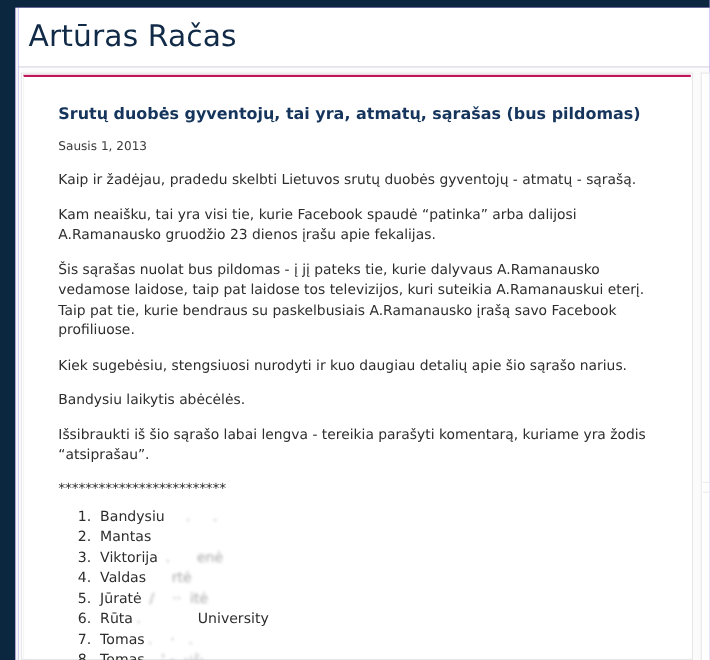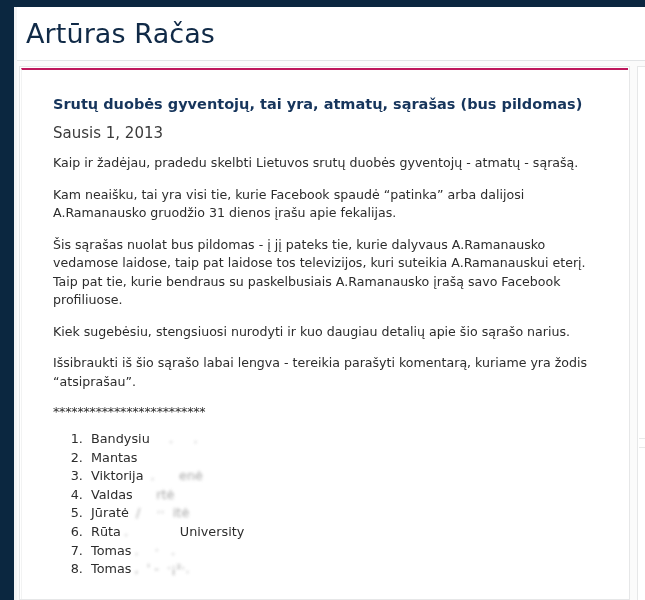--- a/index.html
+++ b/index.html
@@ -152,21 +152,21 @@
   }
   #post-title {
     font-size: 14.5px;
     font-weight: bold;
     color: #16355c;
     line-height: 18px;
     margin: 0 0 6px 0;
     white-space: nowrap;
   }
   #post-date {
-    font-size: 15px;
+    font-size: 11px;
     color: #3b3b3b;
     line-height: 16px;
     margin: 12px 0 13px 0;
   }
   .para {
     font-size: 12.6px;
     color: #2d2d2d;
     line-height: 18.5px;
     margin: 0 0 13px 0;
   }
@@ -226,23 +226,24 @@
 
     <div id="article-card">
       <div id="article-card-inner">
 
         <article id="post">
 
           <h2 id="post-title">Srutų duobės gyventojų, tai yra, atmatų, sąrašas (bus pildomas)</h2>
           <div id="post-date">Sausis 1, 2013</div>
 
           <p class="para">Kaip ir žadėjau, pradedu skelbti Lietuvos srutų duobės gyventojų  - atmatų - sąrašą.</p>
-          <p class="para">Kam neaišku, tai yra visi tie, kurie Facebook spaudė “patinka” arba dalijosi A.Ramanausko gruodžio 31 dienos įrašu apie fekalijas.</p>
+          <p class="para">Kam neaišku, tai yra visi tie, kurie Facebook spaudė “patinka” arba dalijosi A.Ramanausko gruodžio 23 dienos įrašu apie fekalijas.</p>
           <p class="para">Šis sąrašas nuolat bus pildomas - į jį pateks tie, kurie dalyvaus A.Ramanausko vedamose laidose, taip pat laidose tos televizijos, kuri suteikia A.Ramanauskui eterį. Taip pat tie, kurie bendraus su paskelbusiais A.Ramanausko įrašą savo Facebook profiliuose.</p>
           <p class="para">Kiek sugebėsiu, stengsiuosi nurodyti ir kuo daugiau detalių apie šio sąrašo narius.</p>
+          <p class="para">Bandysiu laikytis abėcėlės.</p>
           <p class="para">Išsibraukti iš šio sąrašo labai lengva - tereikia parašyti komentarą, kuriame yra žodis “atsiprašau”.</p>
 
           <p class="stars">*************************</p>
 
           <ol id="name-list">
               <li><span class="given">Bandysiu</span><span class="redacted">&nbsp;&nbsp;&nbsp;&nbsp;.&nbsp;&nbsp;&nbsp;&nbsp;&nbsp;.</span></li>
               <li><span class="given">Mantas</span></li>
               <li><span class="given">Viktorija</span><span class="redacted">&nbsp;.&nbsp;&nbsp;&nbsp;&nbsp;&nbsp;&nbsp;enė</span></li>
               <li><span class="given">Valdas</span><span class="redacted">&nbsp;&nbsp;&nbsp;&nbsp;&nbsp;rtė</span></li>
               <li><span class="given">Jūratė</span><span class="redacted">&nbsp;/&nbsp;&nbsp;&nbsp;&nbsp;··&nbsp;&nbsp;itė</span></li>

